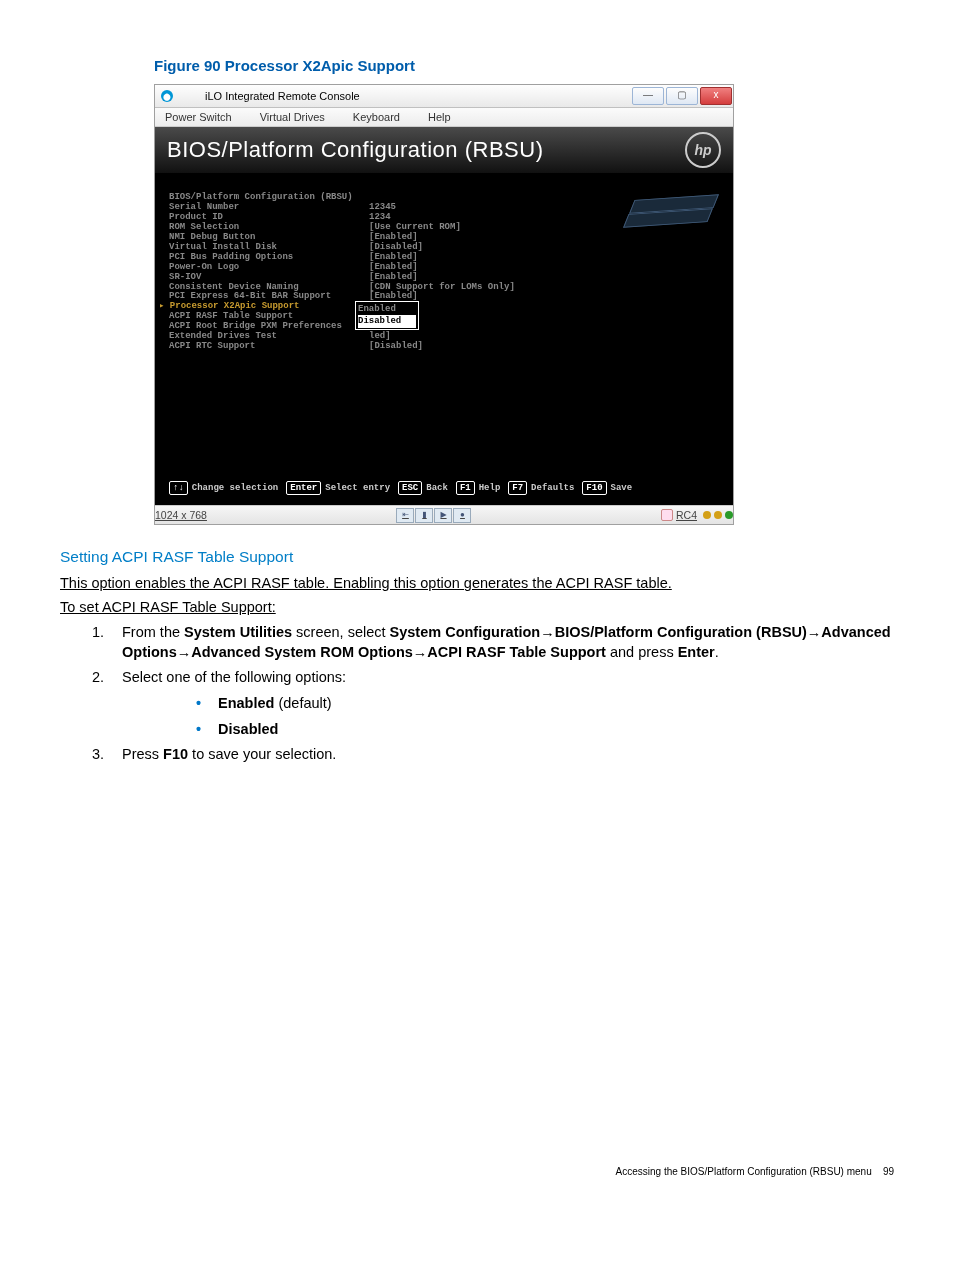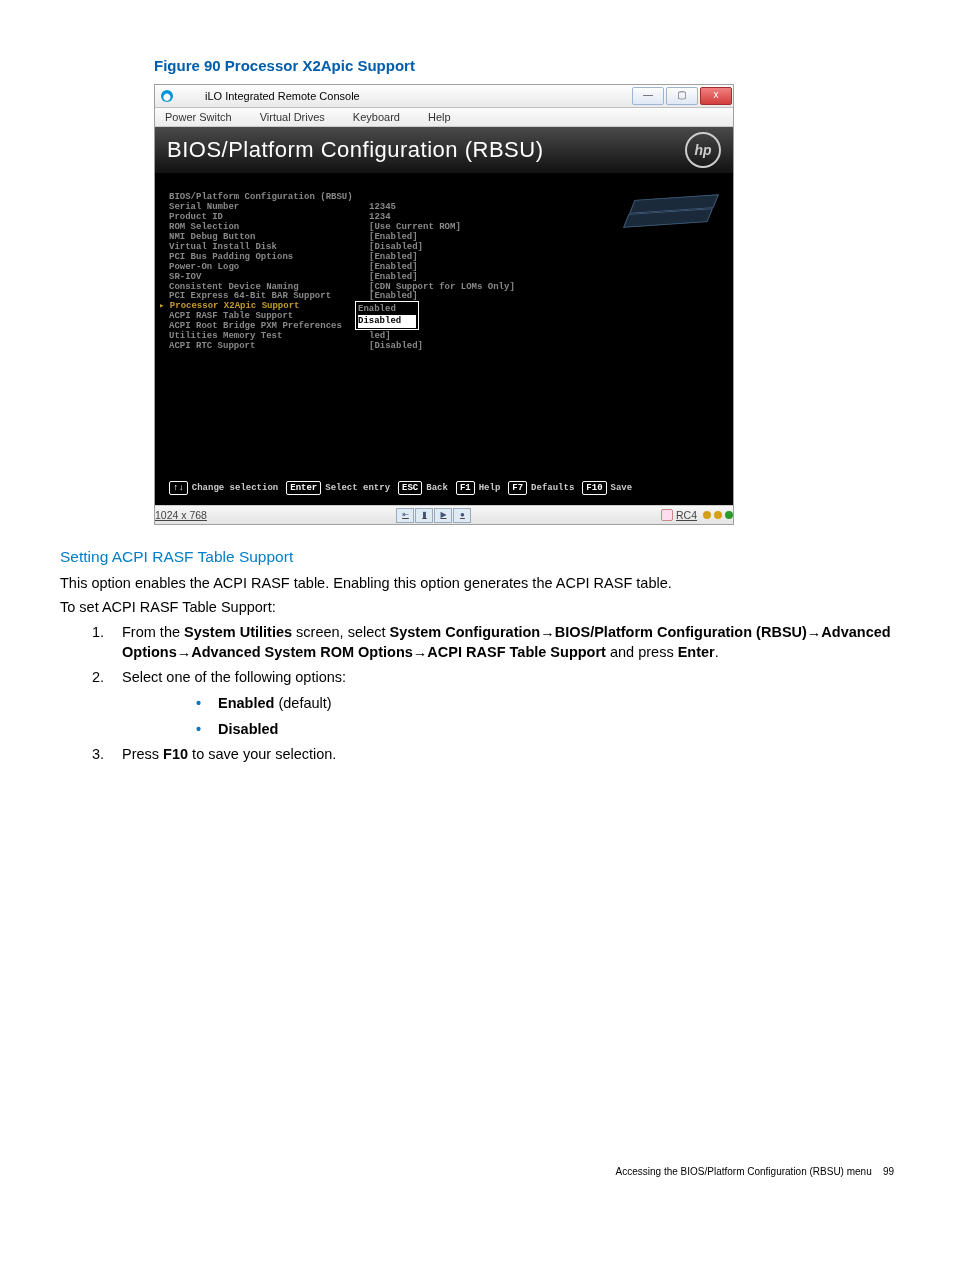--- a/index.html
+++ b/index.html
@@ -7,21 +7,21 @@
     font-size: 14.5px;
     margin: 0;
     padding: 50px 60px 30px 60px;
     width: 954px;
     box-sizing: border-box;
     color: #000;
     line-height: 1.35;
   }
   .figure-caption { color: #005dab; font-weight: bold; font-size: 15px; margin: 6px 0 8px 94px; }
   .subhead { color: #007ec7; font-size: 15.5px; margin: 22px 0 6px 0; }
-  .body-text { margin: 4px 0; }
+  .body-text { margin: 4px 0; text-decoration: underline; }
   ol.steps { margin: 6px 0 0 0; padding-left: 48px; }
   ol.steps li { padding-left: 14px; margin-bottom: 6px; }
   ul.opts { list-style: none; margin: 6px 0; padding-left: 60px; }
   ul.opts li::before { content: "•"; color: #0077c8; font-weight: bold; display: inline-block; width: 22px; }
   ul.opts li { margin-bottom: 6px; }
   b { font-weight: bold; }
   .footer { position: relative; margin-top: 400px; text-align: right; font-size: 10px; }
 
   
   .shot-wrap { margin-left: 94px; width: 578px; border: 1px solid #a0a0a0; background: #fff; position: relative; }
@@ -103,21 +103,21 @@
             <div class="brow">NMI Debug Button</div>
             <div class="brow">Virtual Install Disk</div>
             <div class="brow">PCI Bus Padding Options</div>
             <div class="brow">Power-On Logo</div>
             <div class="brow">SR-IOV</div>
             <div class="brow">Consistent Device Naming</div>
             <div class="brow">PCI Express 64-Bit BAR Support</div>
             <div class="brow current">Processor X2Apic Support</div>
             <div class="brow">ACPI RASF Table Support</div>
             <div class="brow">ACPI Root Bridge PXM Preferences</div>
-            <div class="brow">Utilities Memory Test</div>
+            <div class="brow">Extended Drives Test</div>
             <div class="brow">ACPI RTC Support</div>
           </div>
         <div class="bcol values" id="bcol-values">
             <div class="brow">12345</div>
             <div class="brow">1234</div>
             <div class="brow">[Use Current ROM]</div>
             <div class="brow">[Enabled]</div>
             <div class="brow">[Disabled]</div>
             <div class="brow">[Enabled]</div>
             <div class="brow">[Enabled]</div>

